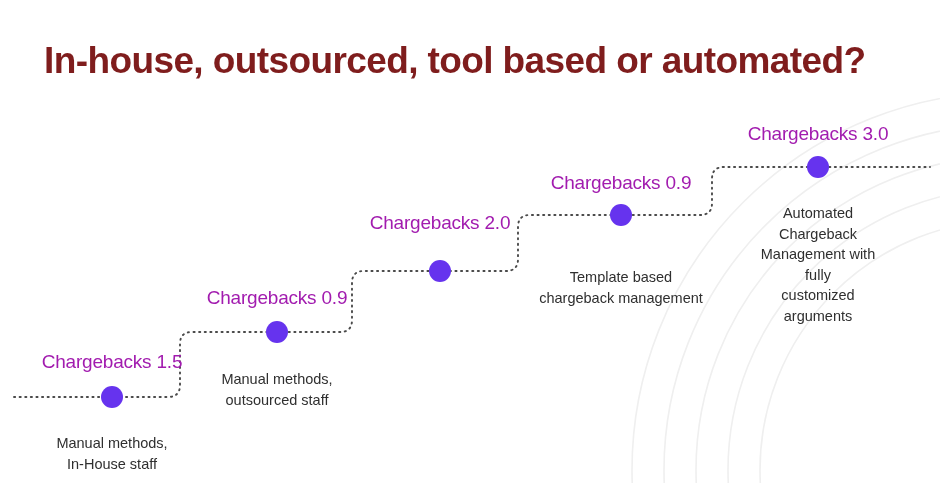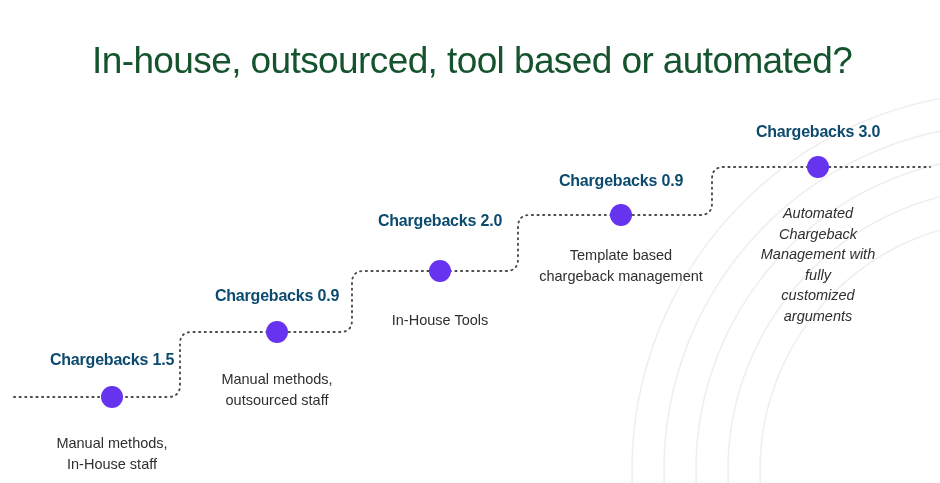--- a/index.html
+++ b/index.html
@@ -25,26 +25,25 @@
     width: 940px; height: 483px;
     pointer-events: none;
   }
 
   
   #title {
     position: absolute;
     left: 44px;
     top: 40px;
     font-size: 37px;
-    font-weight: 400;
+    font-weight: 700;
     letter-spacing: -0.6px;
-    color: #14532d;
+    color: #7f1d1d;
     white-space: nowrap;
     font-family: "Liberation Sans", sans-serif;
-    margin-left: 48px;
   }
 
   
   #stairs {
     position: absolute;
     left: 0; top: 0;
     width: 940px; height: 483px;
     pointer-events: none;
   }
 
@@ -52,23 +51,23 @@
   .node-dot {
     position: absolute;
     width: 22px;
     height: 22px;
     border-radius: 50%;
     background: #6633ee;
     transform: translate(-50%, -50%);
   }
   .node-title {
     position: absolute;
-    font-size: 16px;
-    font-weight: 700;
-    color: #0c4a6e;
+    font-size: 19px;
+    font-weight: 400;
+    color: #a21caf;
     letter-spacing: -0.2px;
     white-space: nowrap;
     transform: translateX(-50%);
     font-family: "Liberation Sans", sans-serif;
   }
   .node-desc {
     position: absolute;
     font-size: 14.5px;
     font-weight: 400;
     color: #2f2f2f;
@@ -105,26 +104,25 @@
   <div class="node-desc" style="left:112px; top:433px;">Manual methods,
 In-House staff</div>
 
   <div class="node-dot" style="left:277px; top:332px;"></div>
   <div class="node-title" style="left:277px; top:287px;">Chargebacks 0.9</div>
   <div class="node-desc" style="left:277px; top:369px;">Manual methods,
 outsourced staff</div>
 
   <div class="node-dot" style="left:440px; top:271px;"></div>
   <div class="node-title" style="left:440px; top:212px;">Chargebacks 2.0</div>
-  <div class="node-desc" style="left:440px; top:310px;">In-House Tools</div>
 
   <div class="node-dot" style="left:621px; top:215px;"></div>
   <div class="node-title" style="left:621px; top:172px;">Chargebacks 0.9</div>
-  <div class="node-desc" style="left:621px; top:245px;">Template based
+  <div class="node-desc" style="left:621px; top:267px;">Template based
 chargeback management</div>
 
   <div class="node-dot" style="left:818px; top:167px;"></div>
   <div class="node-title" style="left:818px; top:123px;">Chargebacks 3.0</div>
-  <div class="node-desc" style="left:818px; top:203px;font-style:italic;">Automated Chargeback
+  <div class="node-desc" style="left:818px; top:203px;">Automated Chargeback
 Management with fully
 customized arguments</div>
 
 </div>
 
 </body></html>

